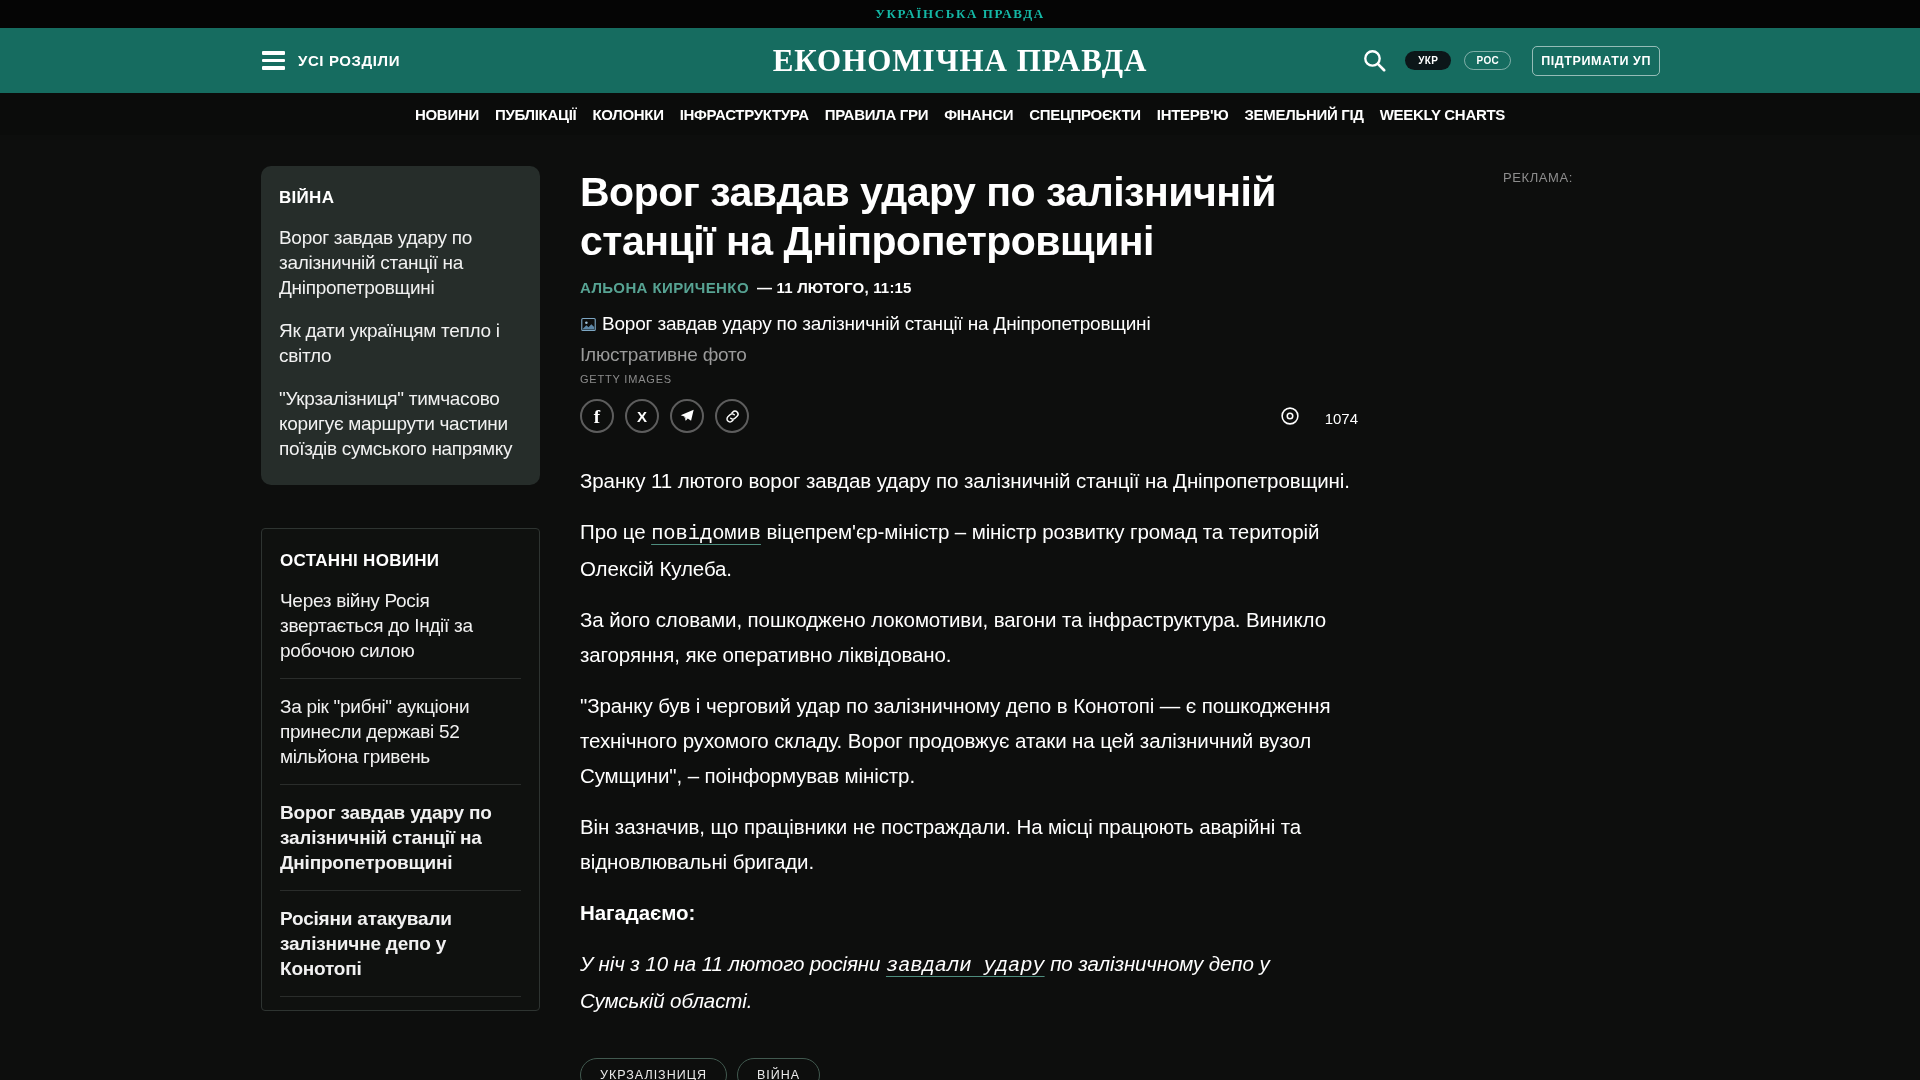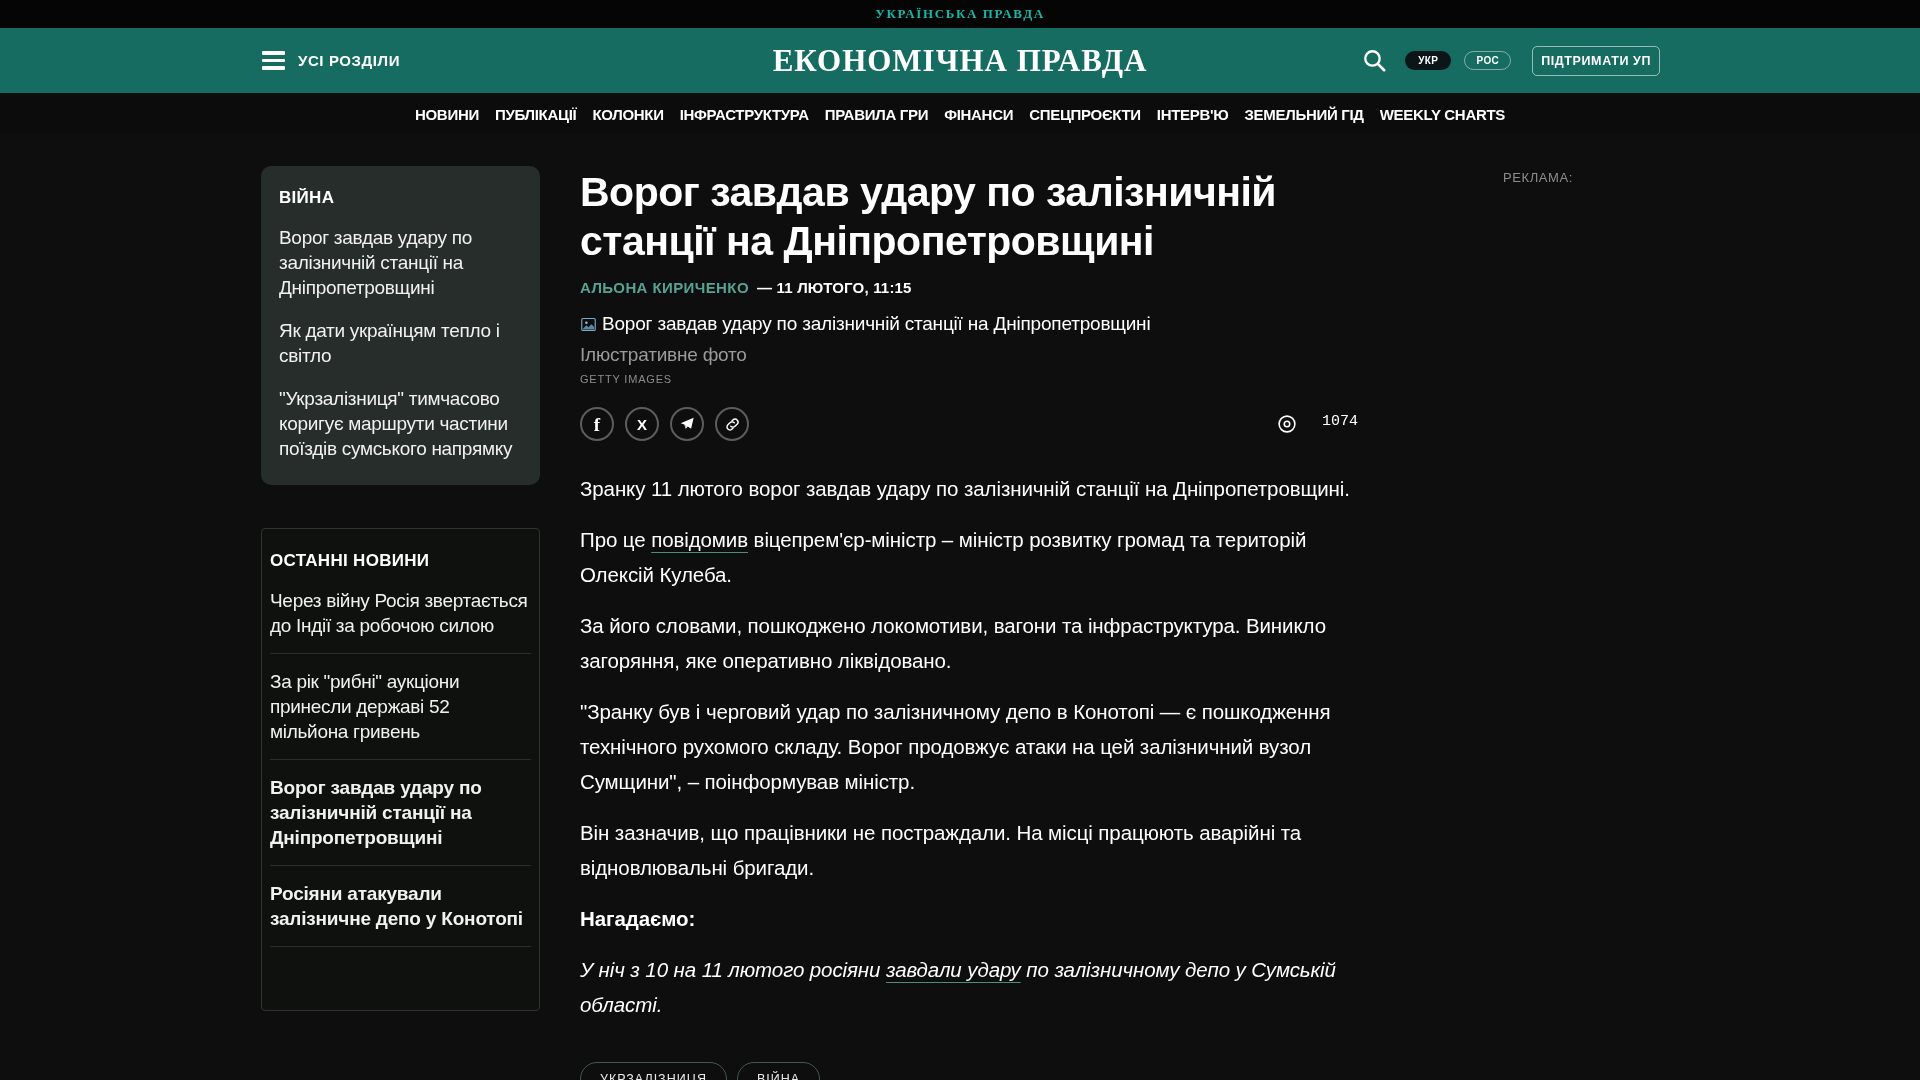--- a/index.html
+++ b/index.html
@@ -36,43 +36,43 @@
   .nav-item{font-size:15px;font-weight:bold;letter-spacing:-.3px;white-space:nowrap;}
 
   
   .content{position:relative;}
   .sidebar{position:absolute;left:261px;top:31px;width:279px;}
   .war-box{background:#262d2a;border-radius:10px;padding:22px 18px 24px;box-sizing:border-box;}
   .box-title{font-size:17px;font-weight:bold;letter-spacing:.3px;margin-bottom:17px;}
   .side-link{display:block;font-size:19px;line-height:25px;letter-spacing:-.3px;color:#f1f1f1;}
   .war-list .side-link + .side-link{margin-top:18px;}
   .latest-box{margin-top:43px;border:1px solid #2e3431;border-radius:4px;background:#0f110f;
-    padding:22px 8px 0;height:483px;box-sizing:border-box;overflow:hidden;}
+    padding:22px 18px 0;height:483px;box-sizing:border-box;overflow:hidden;}
   .latest-item.divided{border-top:1px solid #2a2d2b;margin-top:15px;padding-top:15px;}
   .latest-item.bold .side-link{font-weight:bold;letter-spacing:-.2px;}
 
   
   .article{position:absolute;left:580px;top:0;width:778px;}
   .article-title{font-size:41px;line-height:49px;font-weight:bold;letter-spacing:-.5px;margin:33px 0 13px;}
   .byline{display:flex;align-items:flex-end;gap:8px;font-size:15px;margin-bottom:17px;}
   .author{color:#57a393;font-weight:bold;letter-spacing:.4px;}
   .pubdate{color:#fff;font-weight:bold;letter-spacing:.2px;}
   .img-row{display:flex;align-items:center;gap:5px;font-size:19px;letter-spacing:-.2px;margin-bottom:9px;}
   .caption{color:#9a9a9a;font-size:19px;letter-spacing:-.2px;margin-bottom:7px;}
-  .credit{color:#8c8c8c;font-size:11px;letter-spacing:.8px;margin-bottom:22px;}
+  .credit{color:#8c8c8c;font-size:11px;letter-spacing:.8px;margin-bottom:14px;}
   .share-row{display:flex;align-items:center;margin-bottom:30px;}
   .share-btn{width:34px;height:34px;border:2px solid #5d5d5d;border-radius:50%;
     display:flex;align-items:center;justify-content:center;margin-right:11px;background:transparent;color:#fff;cursor:pointer;}
   .fb-glyph{font-family:"Liberation Serif",serif;font-weight:bold;font-size:19px;line-height:1;}
   .x-glyph{font-weight:bold;font-size:15px;line-height:1;}
-  .views{margin-left:auto;display:flex;align-items:flex-start;gap:24px;font-size:15px;color:#fff;font-family:Liberation Mono, monospace;}
+  .views{margin-left:auto;display:flex;align-items:flex-end;gap:24px;font-size:15px;color:#fff;}
   .article-body p{font-size:20.5px;line-height:35px;letter-spacing:-.1px;margin:0 0 16px;}
   .article-body p.bold{font-weight:bold;}
   .article-body p.italic{font-style:italic;}
-  .body-link{text-decoration:underline;text-decoration-color:#4e8d7e;text-decoration-thickness:1px;text-underline-offset:5px;}
+  .body-link{text-decoration:underline;text-decoration-color:#4e8d7e;text-decoration-thickness:1px;text-underline-offset:5px;font-family:Liberation Mono, monospace;}
   .tags{display:flex;gap:10px;margin-top:40px;}
   .tag{border:1px solid #41594f;border-radius:17px;height:34px;display:flex;align-items:center;
     padding:0 19px;font-size:12.5px;letter-spacing:1px;color:#eaeaea;background:transparent;font-family:inherit;cursor:pointer;}
 
   .ad-label{position:absolute;left:1503px;top:35px;color:#8d8d8d;font-size:13px;letter-spacing:.6px;}
 </style>
 </head>
 <body>
 
 <div class="topbar">

